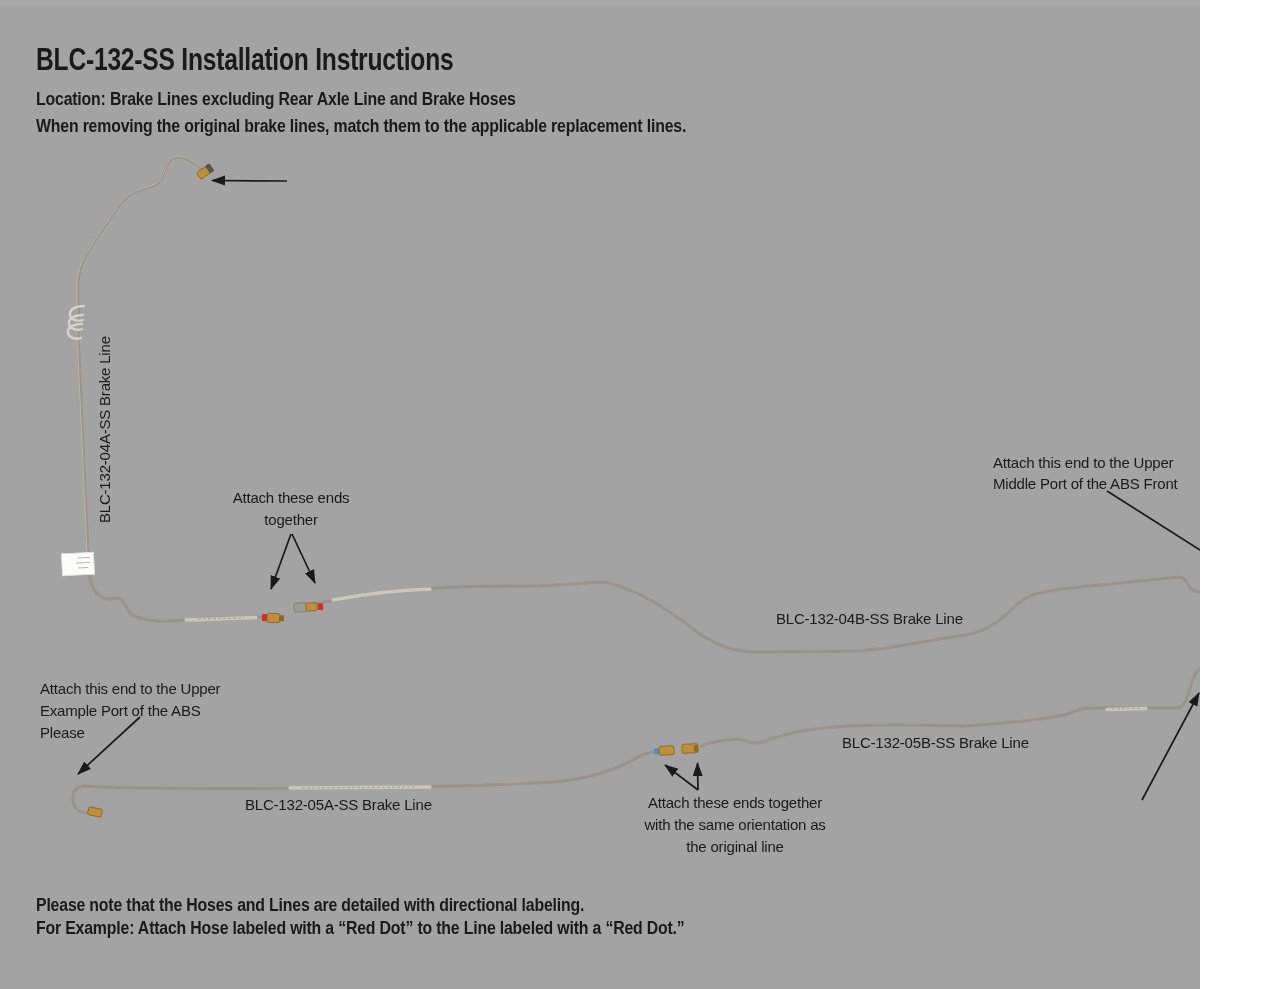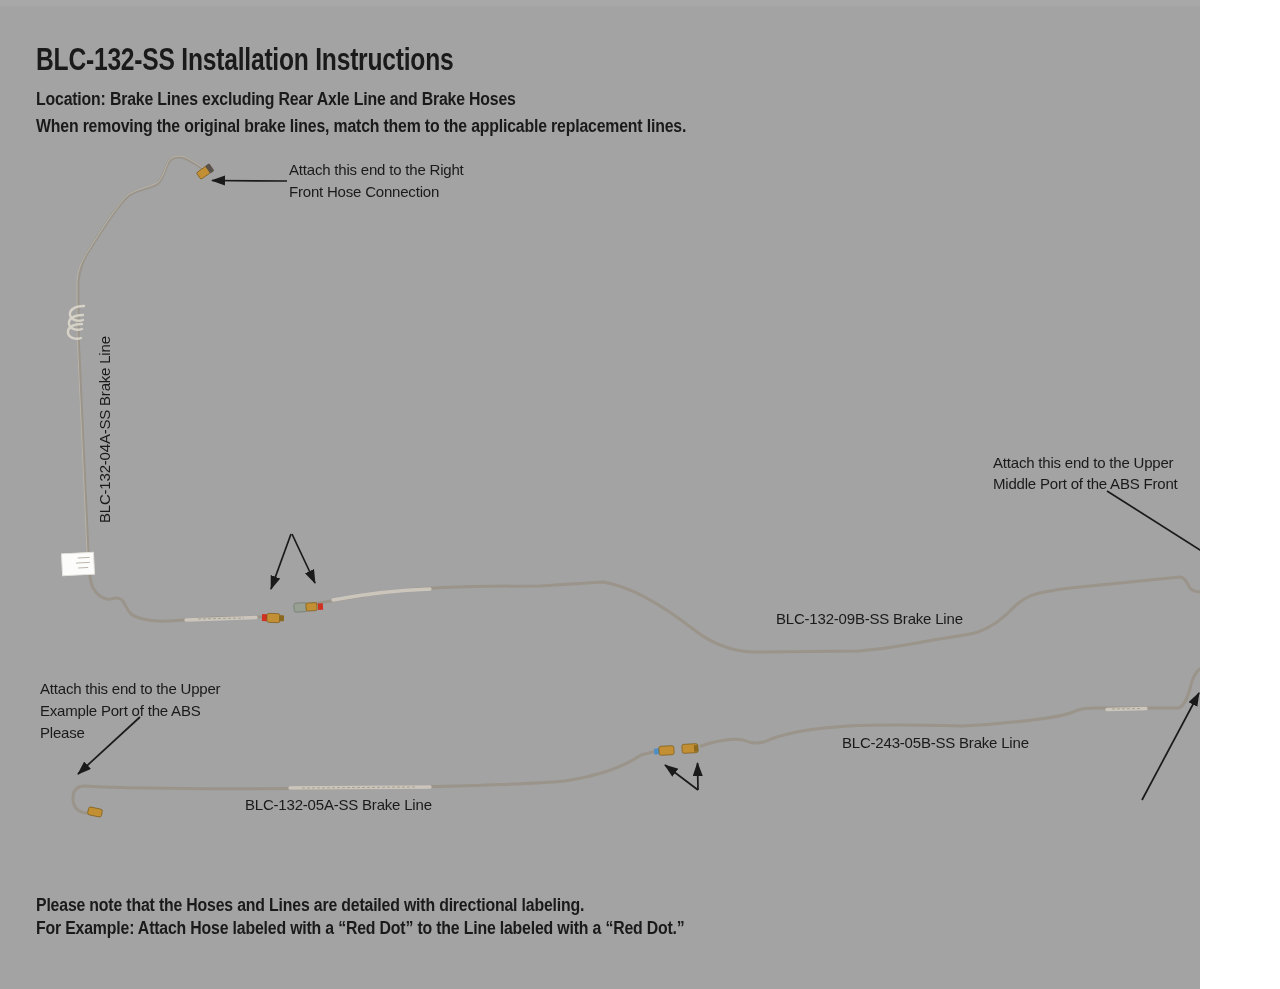--- a/index.html
+++ b/index.html
@@ -197,40 +197,45 @@
     <path class="arrow" marker-end="url(#ah)" d="M 287 181 L 212 180.5"></path>
     <path class="arrow" marker-end="url(#ah)" d="M 291 534 L 271 589"></path>
     <path class="arrow" marker-end="url(#ah)" d="M 292 534 L 315 583"></path>
     <path class="arrow" marker-end="url(#ah)" d="M 1107 491 L 1227 567"></path>
     <path class="arrow" marker-end="url(#ah)" d="M 140 717 L 78 774"></path>
     <path class="arrow" marker-end="url(#ah)" d="M 698 790 L 665 765"></path>
     <path class="arrow" marker-end="url(#ah)" d="M 698 790 L 697.5 763"></path>
     <path class="arrow" marker-end="url(#ah)" d="M 1142 800 L 1199 693"></path>
   </svg>
 
-  <div class="ann" style="left:289px;top:159px;line-height:22px;">
-    <div>Attach this end to the Right</div>
-    <div>Front Hose Connection</div>
-  </div>
-
+
+  <div class="ann center" style="left:224px;top:487px;width:134px;line-height:22px;">
+    <div>Attach these ends</div>
+    <div>together</div>
+  </div>
 
   <div class="ann" style="left:993px;top:452px;line-height:21px;">
     <div>Attach this end to the Upper</div>
     <div>Middle Port of the ABS Front</div>
   </div>
 
   <div class="ann" style="left:40px;top:678px;line-height:22px;">
     <div>Attach this end to the Upper</div>
     <div>Example Port of the ABS</div>
     <div>Please</div>
   </div>
 
+  <div class="ann center" style="left:626px;top:792px;width:218px;line-height:22px;">
+    <div>Attach these ends together</div>
+    <div>with the same orientation as</div>
+    <div>the original line</div>
+  </div>
 
 
   <div class="linelabel vert" style="left:96px;top:523px;">BLC-132-04A-SS Brake Line</div>
-  <div class="linelabel" style="left:776px;top:610px;">BLC-132-09B-SS Brake Line</div>
+  <div class="linelabel" style="left:776px;top:610px;">BLC-132-04B-SS Brake Line</div>
   <div class="linelabel" style="left:245px;top:796px;">BLC-132-05A-SS Brake Line</div>
-  <div class="linelabel" style="left:842px;top:734px;">BLC-243-05B-SS Brake Line</div>
+  <div class="linelabel" style="left:842px;top:734px;">BLC-132-05B-SS Brake Line</div>
 
   <div class="abs boldline foot1">Please note that the Hoses and Lines are detailed with directional labeling.</div>
   <div class="abs boldline foot2">For Example: Attach Hose labeled with a “Red Dot” to the Line labeled with a “Red Dot.”</div>
 
 </div>
 
 </body></html>

